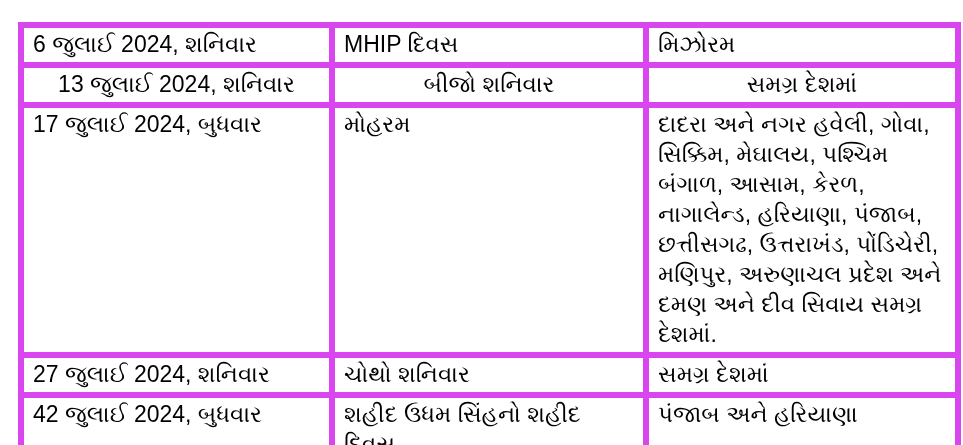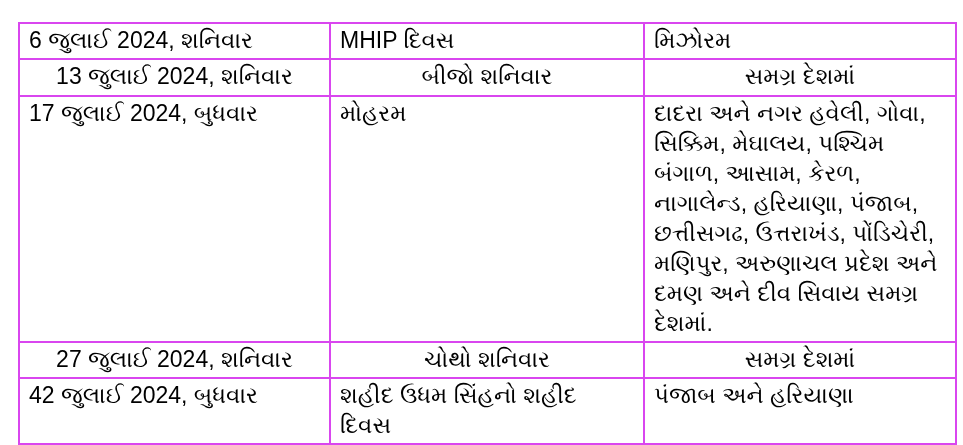--- a/index.html
+++ b/index.html
@@ -17,32 +17,32 @@
   }
   table.holiday-table {
     position: absolute;
     left: 18px;
     top: 22px;
     width: 937px;
     border-collapse: collapse;
     table-layout: fixed;
   }
   table.holiday-table td {
-    border: 2px solid #d946ef;
+    border: 6px solid #d946ef;
     vertical-align: top;
     padding: 1px 9px 3px 9px;
     font-size: 23px;
     line-height: 30px;
     box-sizing: border-box;
     word-wrap: break-word;
   }
   tr.r1 td { height: 31px; }
   tr.r2 td { height: 37px; text-align: center; }
   tr.r3 td { height: 242px; }
-  tr.r4 td { height: 33px; text-align: center; }
+  tr.r4 td { height: 33px; }
   tr.r5 td { height: 63px; }
 </style>
 </head>
 <body>
 
 <div class="page">
   <table class="holiday-table">
     <colgroup>
       <col style="width:311px">
       <col style="width:314px">

